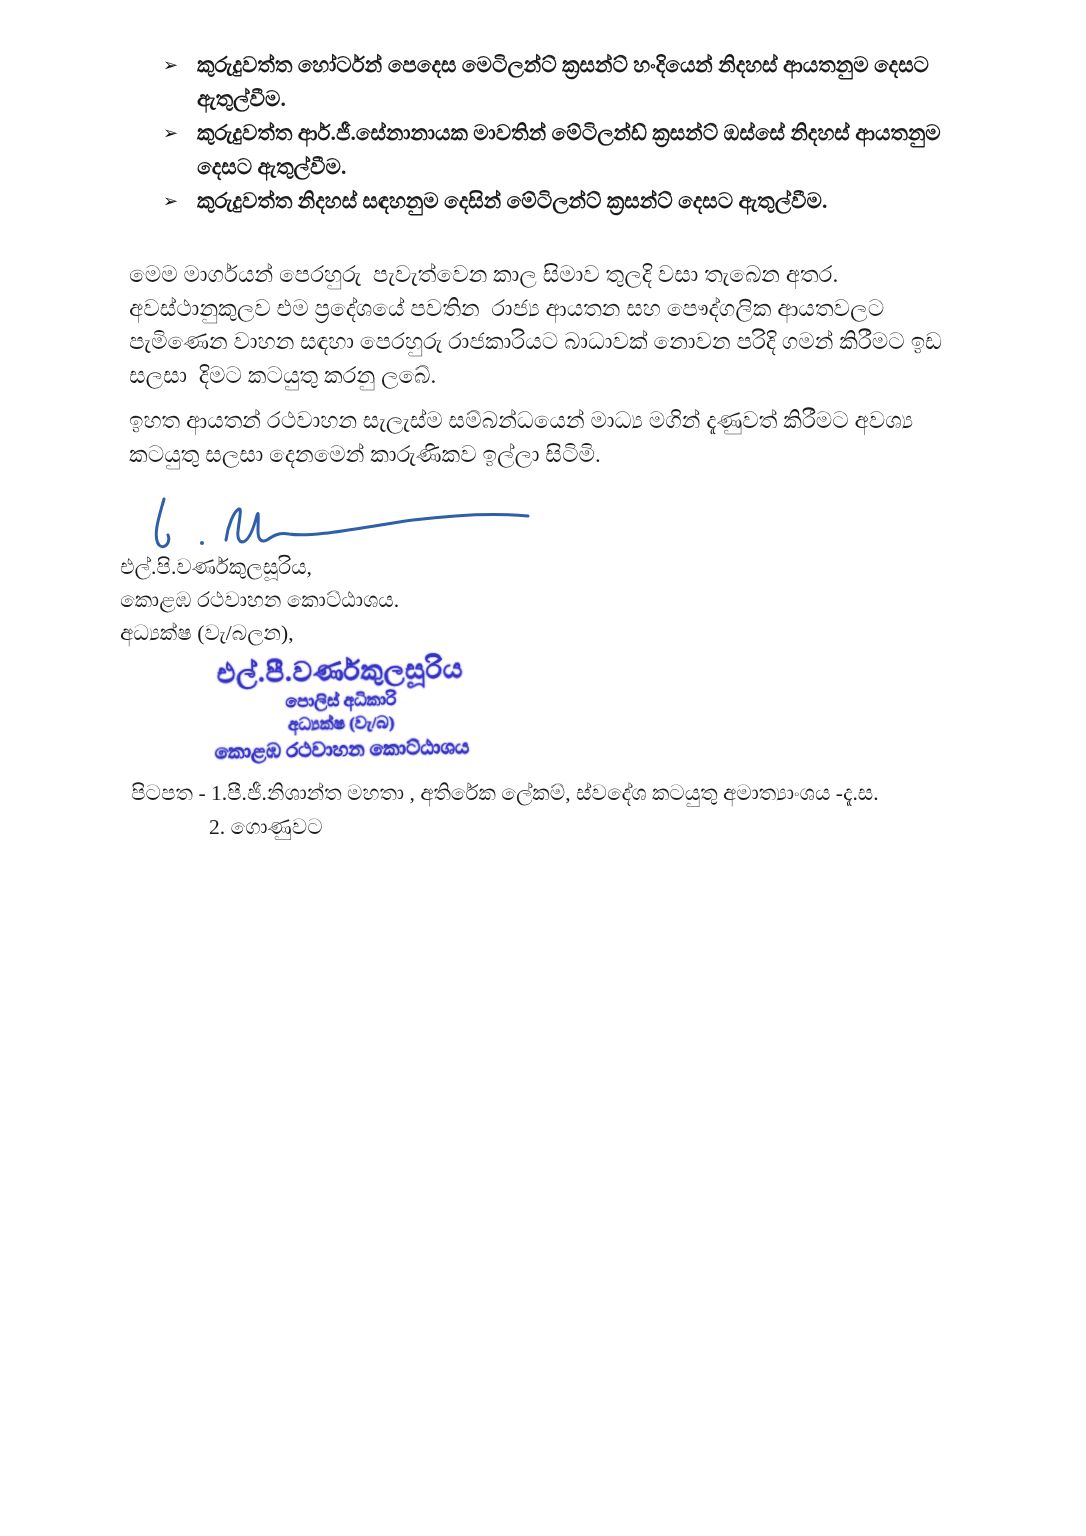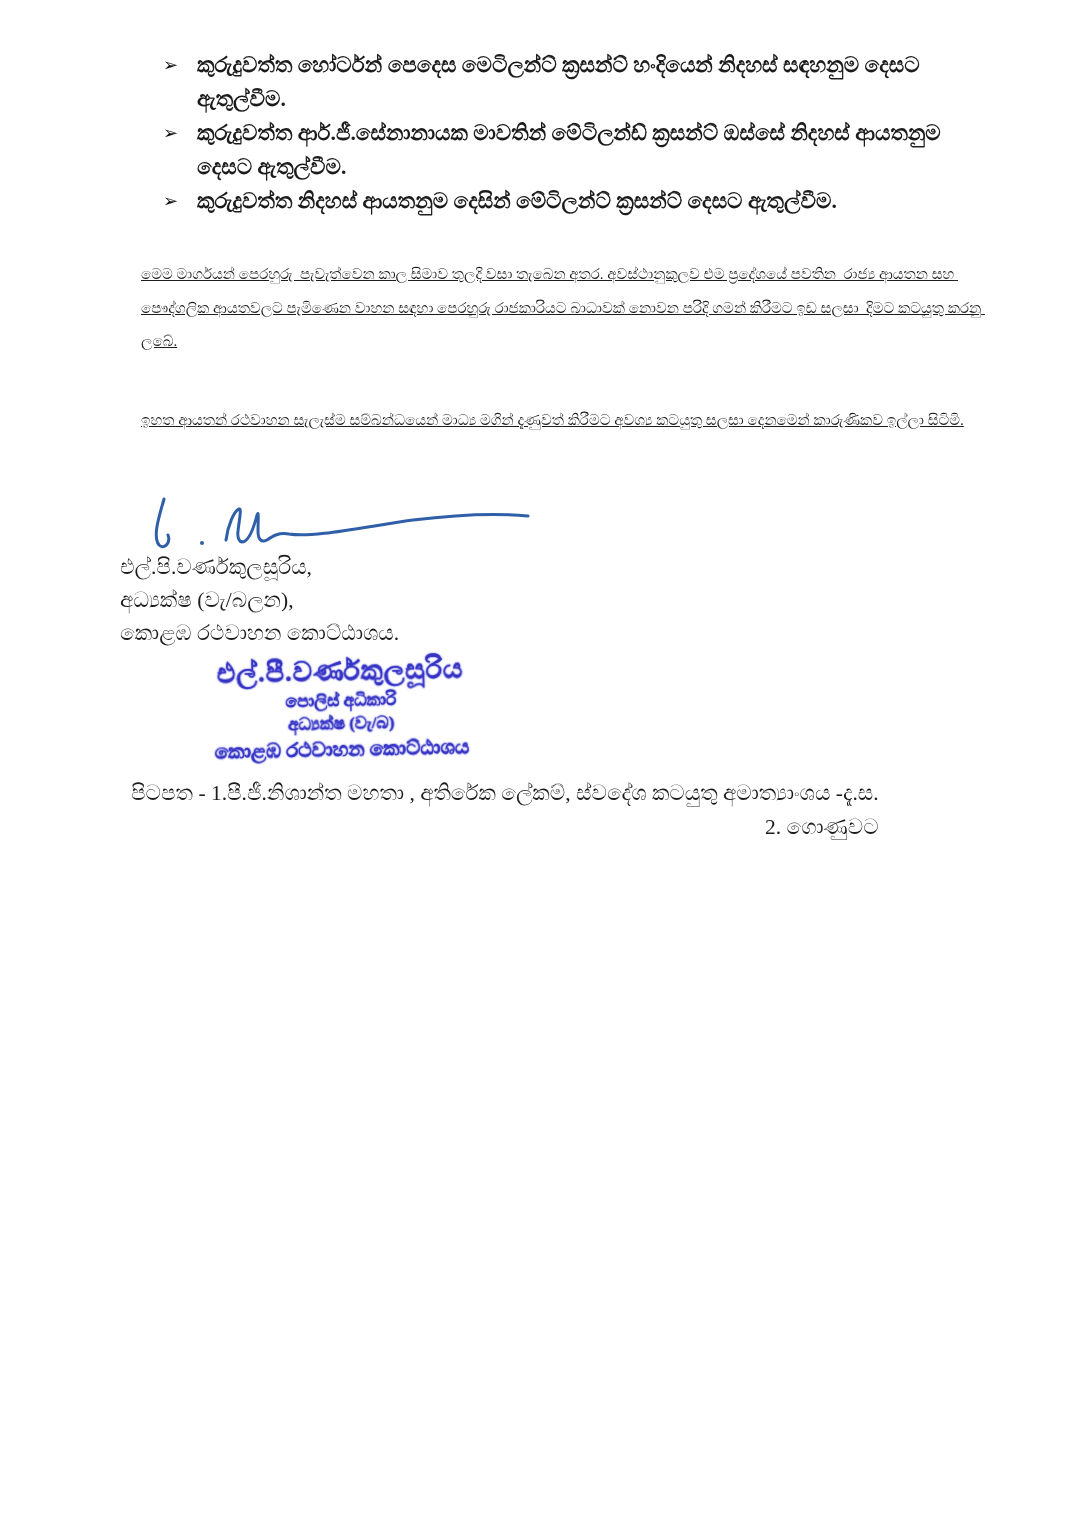--- a/index.html
+++ b/index.html
@@ -11,21 +11,21 @@
     font-family:"Liberation Serif","DejaVu Sans",sans-serif;
     color:#1c1c1c;
     overflow:hidden;
   }
   
   .bullets{position:absolute;left:163px;top:48px;width:812px;}
   .bullet-item{display:flex;column-gap:13px;font-weight:bold;font-size:21.5px;line-height:34px;}
   .bullet-marker{flex:0 0 21px;font-size:18px;line-height:34px;color:#111;}
   .bullet-text{flex:1;white-space:pre-wrap;}
   
-  .para{position:absolute;left:141px;width:846px;font-size:15px;line-height:33.5px;white-space:pre-wrap;text-decoration:underline;}
+  .para{position:absolute;left:129px;width:846px;font-size:23px;line-height:33.5px;white-space:pre-wrap;}
   .para-1{top:258px;}
   .para-2{top:404px;}
   
   .signature-wrap{position:absolute;left:138px;top:494px;width:400px;height:70px;}
   
   .sign-block{position:absolute;left:120px;top:551px;font-size:21.5px;line-height:33px;}
   .sign-line{white-space:pre;}
   
   .stamp{
     position:absolute;left:118px;top:656px;width:446px;
@@ -35,59 +35,59 @@
     text-shadow:0 0 2px rgba(90,90,225,0.85), 0 0 1px rgba(60,60,200,0.9);
     font-weight:bold;
     filter:blur(0.3px);
   }
   .stamp-line-1{font-size:27px;letter-spacing:1px;line-height:30px;}
   .stamp-line-2{font-size:17px;line-height:23px;margin-top:3px;}
   .stamp-line-3{font-size:17px;line-height:23px;}
   .stamp-line-4{font-size:20px;line-height:25px;margin-top:2px;}
   
   .cc-block{position:absolute;left:131px;top:776px;font-size:21.5px;line-height:34px;}
-  .cc-line-2{padding-left:78px;text-align:right;}
+  .cc-line-2{padding-left:78px;}
 </style>
 </head>
 <body>
 
 <div class="page">
 
   <div class="bullets">
     <div class="bullet-item">
       <span class="bullet-marker">➢</span>
-      <span class="bullet-text">කුරුදුවත්ත හෝර්ටන් පෙදෙස මෙටිලන්ට් ක්‍රසන්ට් හංදියෙන් නිදහස් සඳහනුම දෙසට ඇතුල්වීම.</span>
+      <span class="bullet-text">කුරුදුවත්ත හෝර්ටන් පෙදෙස මෙටිලන්ට් ක්‍රසන්ට් හංදියෙන් නිදහස් ආයතනුම දෙසට ඇතුල්වීම.</span>
     </div>
     <div class="bullet-item">
       <span class="bullet-marker">➢</span>
       <span class="bullet-text">කුරුදුවත්ත ආර්.ජී.සේනානායක මාවතින් මේටිලන්ඩ් ක්‍රසන්ට් ඔස්සේ නිදහස් ආයතනුම දෙසට ඇතුල්වීම.</span>
     </div>
     <div class="bullet-item">
       <span class="bullet-marker">➢</span>
-      <span class="bullet-text">කුරුදුවත්ත නිදහස් ආයතනුම දෙසින් මේටිලන්ට් ක්‍රසන්ට් දෙසට ඇතුල්වීම.</span>
+      <span class="bullet-text">කුරුදුවත්ත නිදහස් සඳහනුම දෙසින් මේටිලන්ට් ක්‍රසන්ට් දෙසට ඇතුල්වීම.</span>
     </div>
   </div>
 
   <div class="para para-1">මෙම මාර්ගයන් පෙරහුරු  පැවැත්වෙන කාල සිමාව තුලදි වසා තැබෙන අතර. අවස්ථානුකුලව එම ප්‍රදේශයේ පවතින  රාජ්‍ය ආයතන සහ පෞද්ගලික ආයතවලට පැමිණෙන වාහන සඳහා පෙරහුරු රාජකාරියට බාධාවක් නොවන පරිදි ගමන් කිරීමට ඉඩ සලසා  දිමට කටයුතු කරනු ලබේ.</div>
   <div class="para para-2">ඉහත ආයතන් රථවාහන සැලැස්ම සම්බන්ධයෙන් මාධ්‍ය මගින් දැණුවත් කිරීමට අවශ්‍ය කටයුතු සලසා දෙනමෙන් කාරුණිකව ඉල්ලා සිටිමි.</div>
 
   <div class="signature-wrap">
     <svg width="400" height="70" viewBox="0 0 400 70">
       <g fill="none" stroke="#2f5fa8" stroke-width="3" stroke-linecap="round" stroke-linejoin="round">
         <path d="M26,5 C22,20 14,42 21,51 C26,56 33,49 30,41"></path>
         <circle cx="64" cy="49" r="2" fill="#2f5fa8" stroke="none"></circle>
         <path d="M88,46 C90,31 96,17 101,15 C104,14 101,27 100,37 C99,45 102,50 107,47 C113,43 117,29 119,21 C121,15 120,27 120,37 C120,45 123,49 129,46 C135,42 141,38 151,40 C175,44 225,33 275,26 C315,21 360,19 390,22"></path>
       </g>
     </svg>
   </div>
 
   <div class="sign-block">
     <div class="sign-line">එල්.පි.වර්ණකුලසූරිය,</div>
+    <div class="sign-line">කොළඹ රථවාහන කොට්ඨාශය.</div>
     <div class="sign-line">අධ්‍යක්ෂ (වැ/බලන),</div>
-    <div class="sign-line">කොළඹ රථවාහන කොට්ඨාශය.</div>
   </div>
 
   <div class="stamp">
     <div class="stamp-line-1">එල්.පී.වර්ණකුලසූරිය</div>
     <div class="stamp-line-2">පොලිස් අධිකාරි</div>
     <div class="stamp-line-3">අධ්‍යක්ෂ (වැ/බ)</div>
     <div class="stamp-line-4">කොළඹ රථවාහන කොට්ඨාශය</div>
   </div>
 
   <div class="cc-block">

